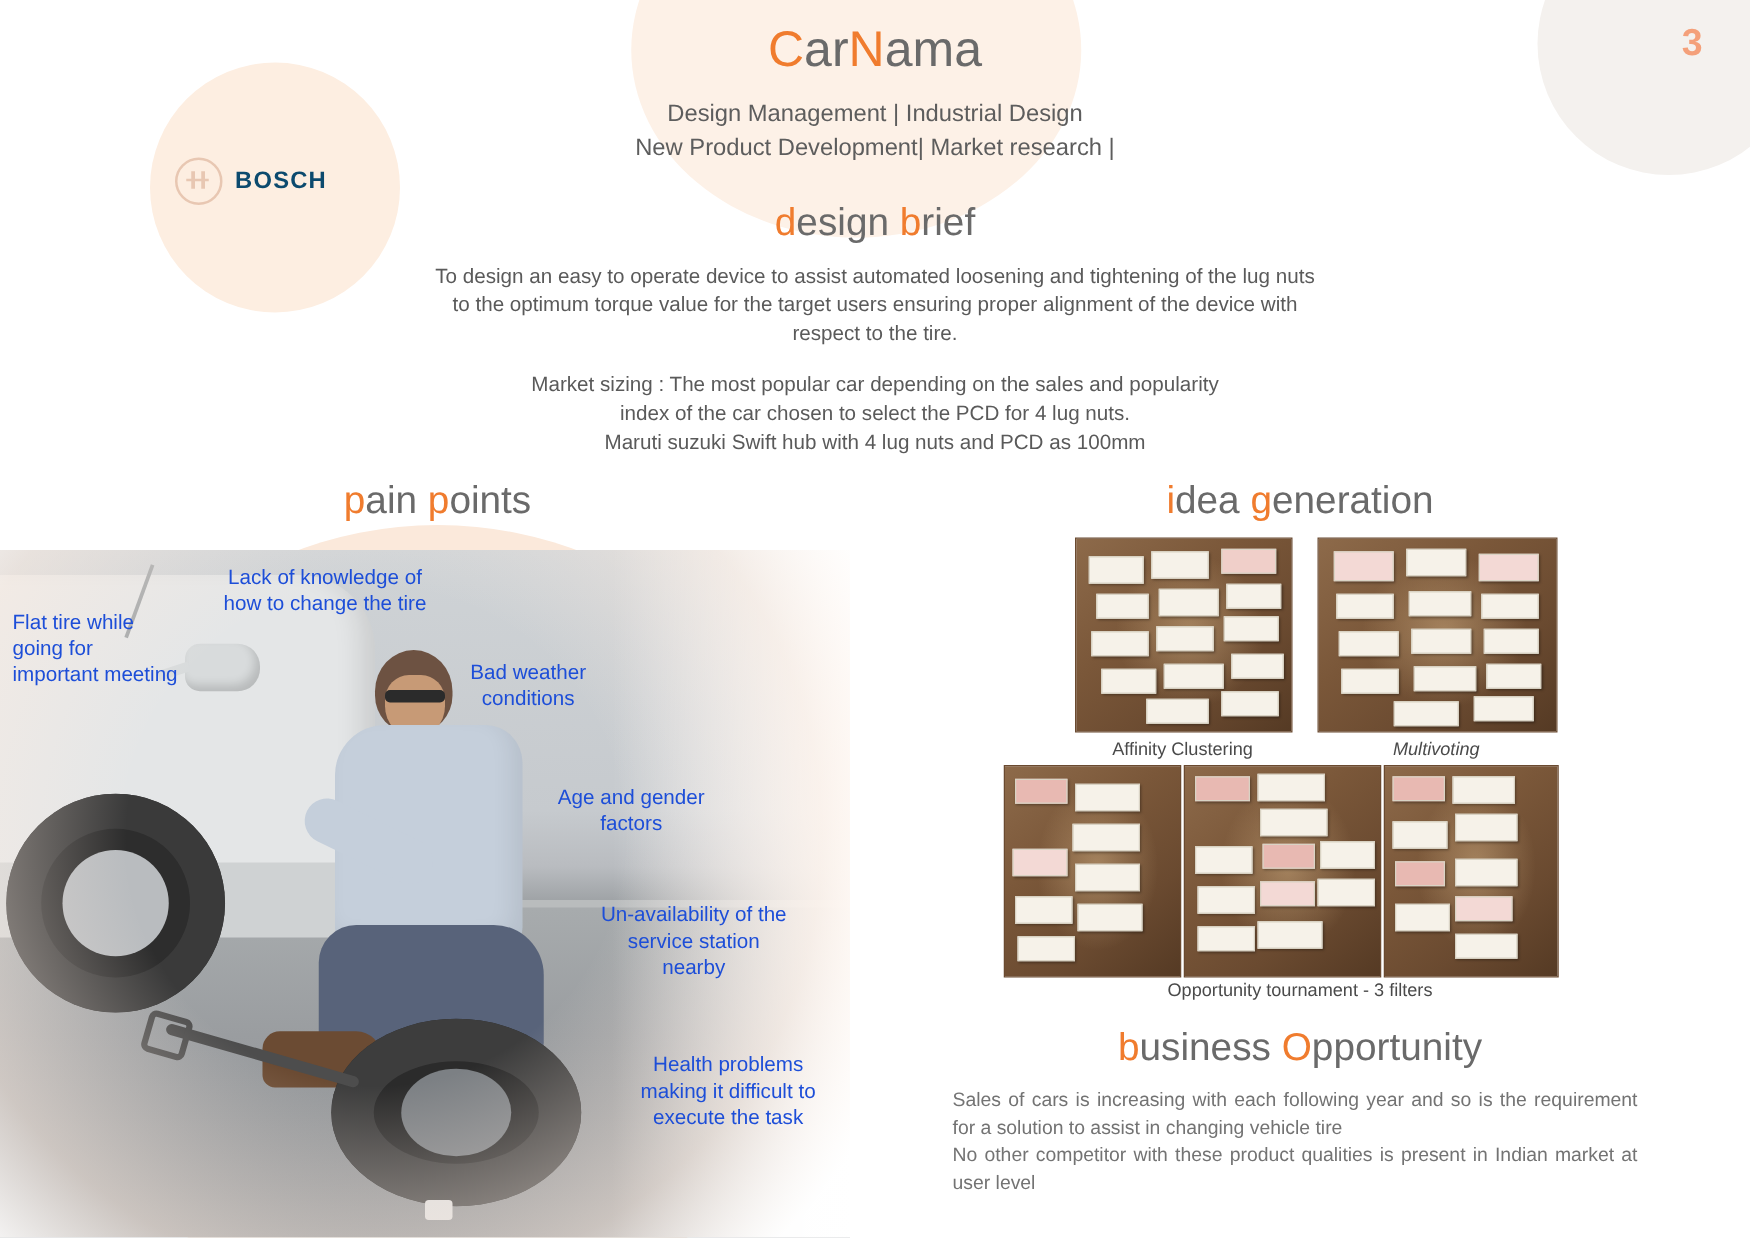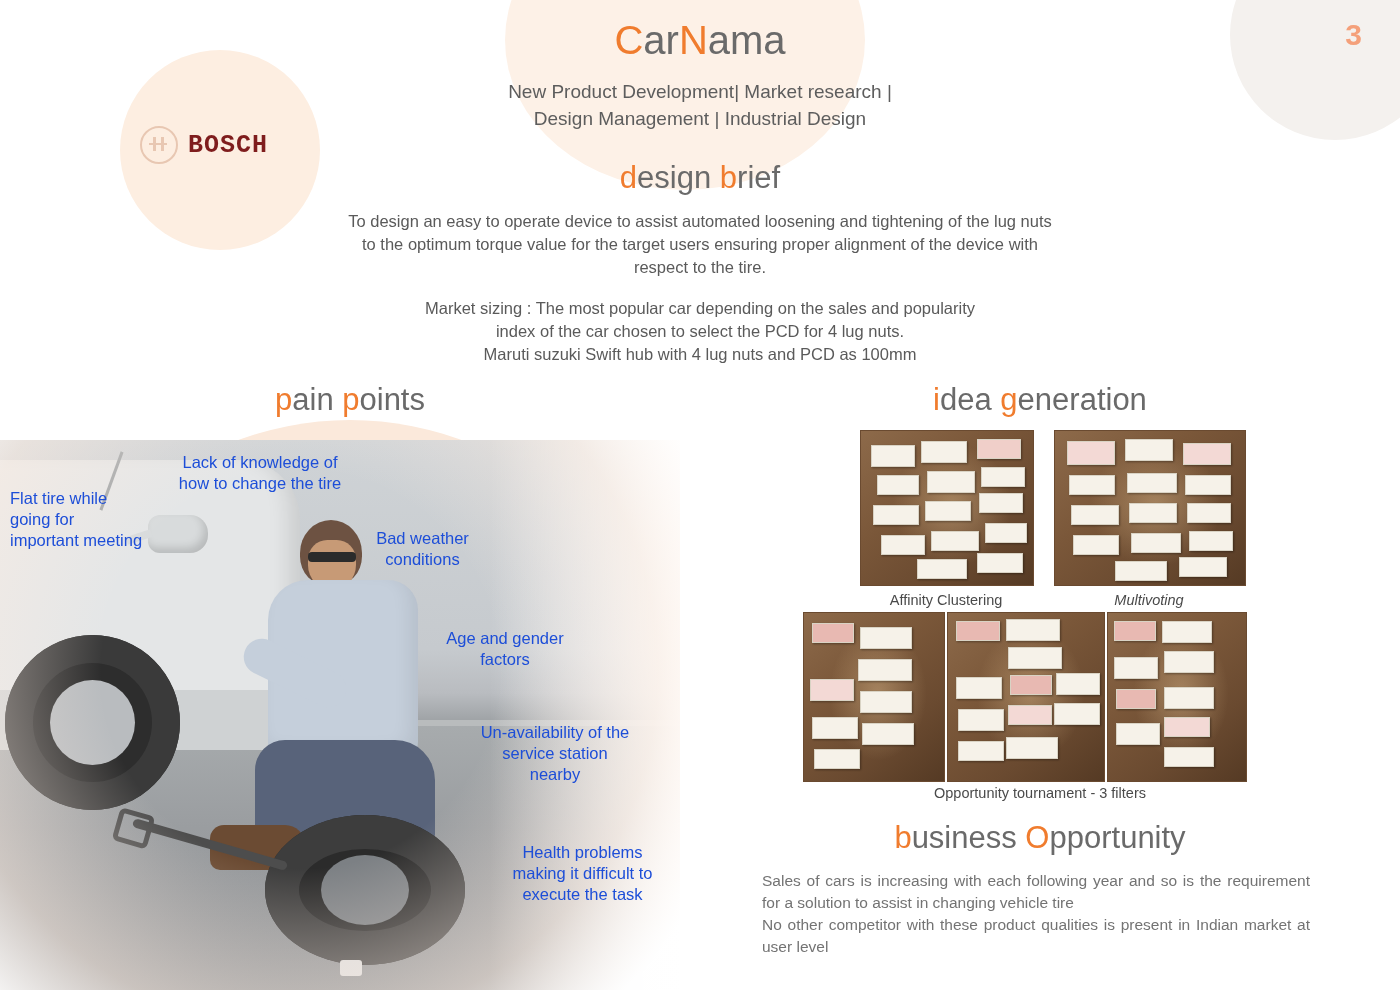--- a/index.html
+++ b/index.html
@@ -82,25 +82,24 @@
   }
   .bosch-mark::after {
     content: "";
     position: absolute;
     left: 11px; top: 9px;
     width: 3px; height: 14px;
     background: #e8c7b2;
     box-shadow: 8px 0 0 #e8c7b2;
   }
   .bosch-word {
-    font-size: 25px;
+    font-size: 19px;
     font-weight: bold;
     letter-spacing: 1px;
-    color: #7f1d1d;
-    font-family: Liberation Mono, monospace;
+    color: #0c4a6e;
   }
 
   
   .title {
     position: absolute;
     left: 0; right: 0; top: 18px;
     text-align: center;
     font-size: 40px;
     color: #6a6a6a;
     z-index: 3;
@@ -440,22 +439,22 @@
 <div class="bosch-logo">
   <div class="bosch-mark"></div>
   <div class="bosch-word">BOSCH</div>
 </div>
 
 <div class="title">
   <span class="cap">C</span><span>ar</span><span class="cap">N</span><span>ama</span>
 </div>
 
 <div class="subtitle">
+  <div>Design Management | Industrial Design</div>
   <div>New Product Development| Market research |</div>
-  <div>Design Management | Industrial Design</div>
 </div>
 
 <div class="h-section design-brief-head">
   <span class="cap">d</span><span>esign </span><span class="cap">b</span><span>rief</span>
 </div>
 
 <div class="brief-body">
   <p>To design an easy to operate device to assist  automated loosening and tightening of the lug nuts to the optimum torque value for the target users ensuring proper alignment of the device with respect to the tire.</p>
   <div class="gap"></div>
   <p>Market sizing : The most popular car depending on the sales and popularity</p>

